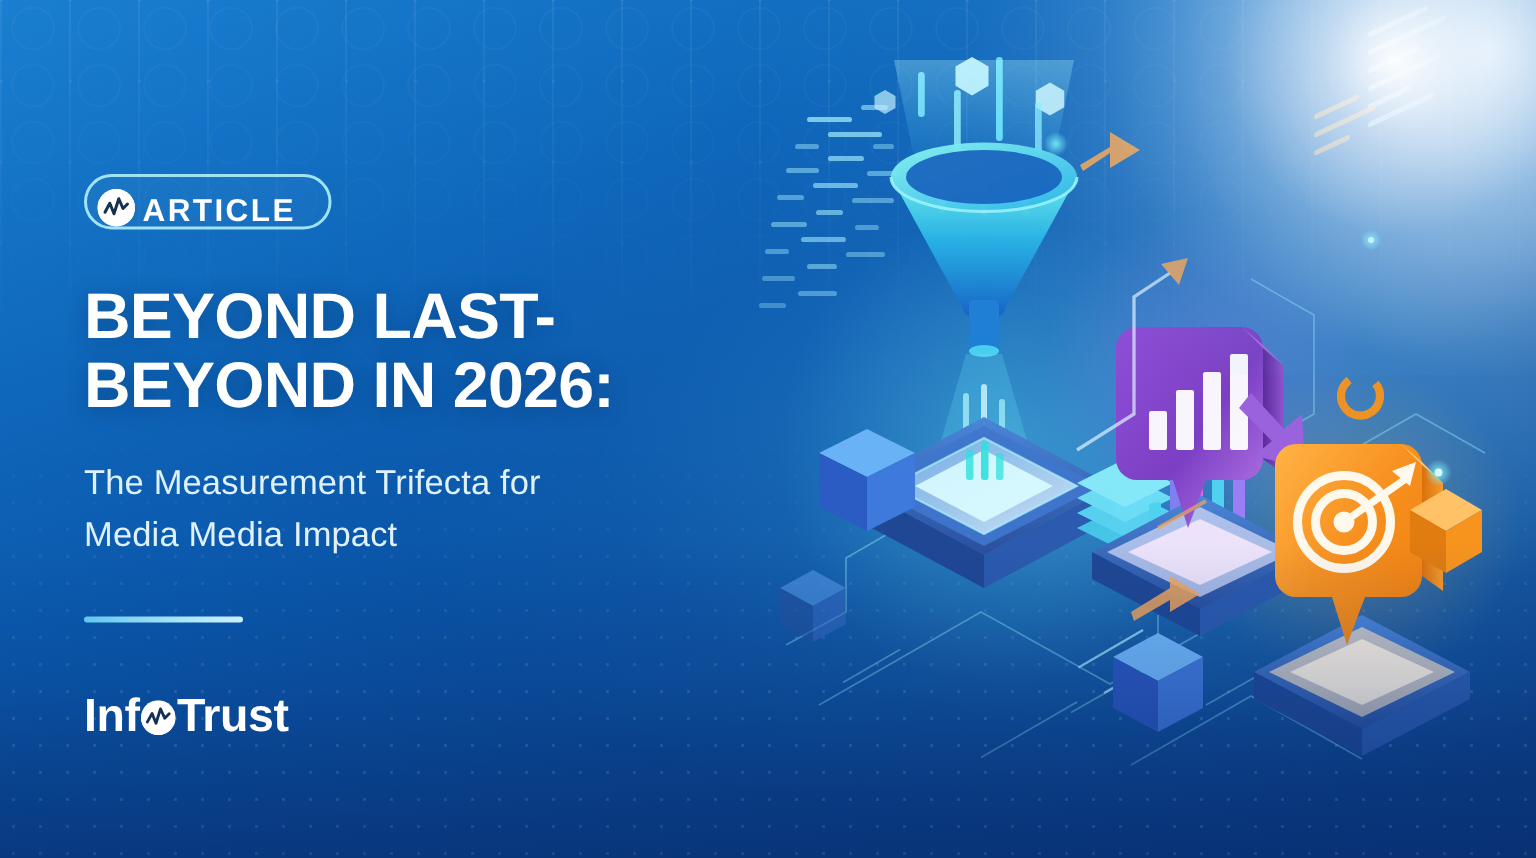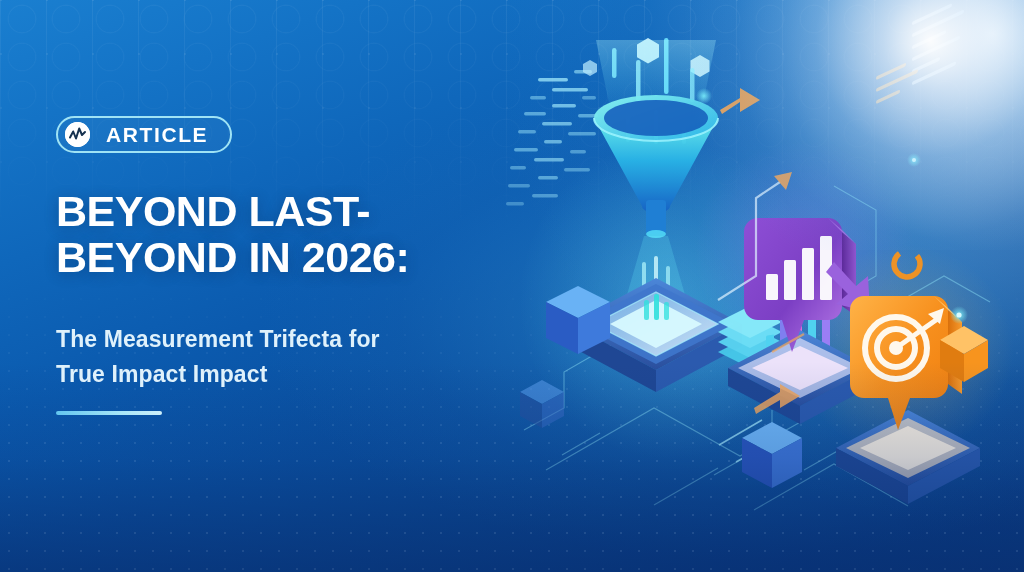--- a/index.html
+++ b/index.html
@@ -54,21 +54,21 @@
     position:absolute; left:0; bottom:0; width:100%; height:210px;
     background:linear-gradient(to top, rgba(7,44,110,.62) 0%, rgba(8,52,125,.2) 55%, rgba(0,0,0,0) 100%);
     pointer-events:none;
   }
 
   
   .content { position:absolute; left:56px; top:0; width:470px; height:100%; }
 
   .badge {
     position:absolute; left:0; top:116px;
-    display:flex; align-items:center; gap:16px;
+    display:flex; align-items:flex-end; gap:5px;
     height:37px; padding:0 22px 0 7px;
     border:2px solid #9fe3f5; border-radius:19px;
     background:rgba(255,255,255,.03);
   }
   .badge-icon {
     width:25px; height:25px; border-radius:50%;
     background:#ffffff; display:flex; align-items:center; justify-content:center;
     flex-shrink:0;
   }
   .badge-icon svg { display:block; }
@@ -79,22 +79,22 @@
 
   .headline {
     position:absolute; left:0; top:188px; width:470px;
     color:#ffffff; font-size:43px; font-weight:bold;
     line-height:1.08; letter-spacing:-.5px;
     text-shadow:0 2px 14px rgba(3,30,70,.32);
   }
   .headline-line { display:block; }
 
   .subhead {
-    position:absolute; left:0; top:322px; width:430px;
-    color:#dff1fb; font-size:23px; font-weight:700;
+    position:absolute; left:0; top:304px; width:430px;
+    color:#dff1fb; font-size:23px; font-weight:400;
     line-height:1.52; letter-spacing:.1px;
   }
   .subhead-line { display:block; }
 
   .divider {
     position:absolute; left:0; top:411px;
     width:106px; height:4px; border-radius:2px;
     background:linear-gradient(90deg, #63c6ef 0%, #a7e6f8 60%, #cdeffb 100%);
   }
 
@@ -421,20 +421,30 @@
       <span class="badge-label">ARTICLE</span>
     </div>
 
     <h1 class="headline">
       <span class="headline-line">BEYOND LAST-</span>
       <span class="headline-line">BEYOND IN 2026:</span>
     </h1>
 
     <p class="subhead">
       <span class="subhead-line">The Measurement Trifecta for</span>
-      <span class="subhead-line">True Impact Impact</span>
+      <span class="subhead-line">Media Media Impact</span>
     </p>
 
     <div class="divider"></div>
 
+    <div class="logo">
+      <span>Inf</span>
+      <span class="logo-mark">
+        <svg width="23" height="23" viewBox="0 0 23 23">
+          <circle cx="11.5" cy="11.5" r="11.5" fill="#ffffff"></circle>
+          <polyline points="4.2,14.4 7.4,8.6 10,15.2 13,5.6 15.8,11.8 18.8,8.8" fill="none" stroke="#15314f" stroke-width="1.9" stroke-linecap="round" stroke-linejoin="round"></polyline>
+        </svg>
+      </span>
+      <span>Trust</span>
+    </div>
 
   </div>
 </div>
 
 </body></html>

